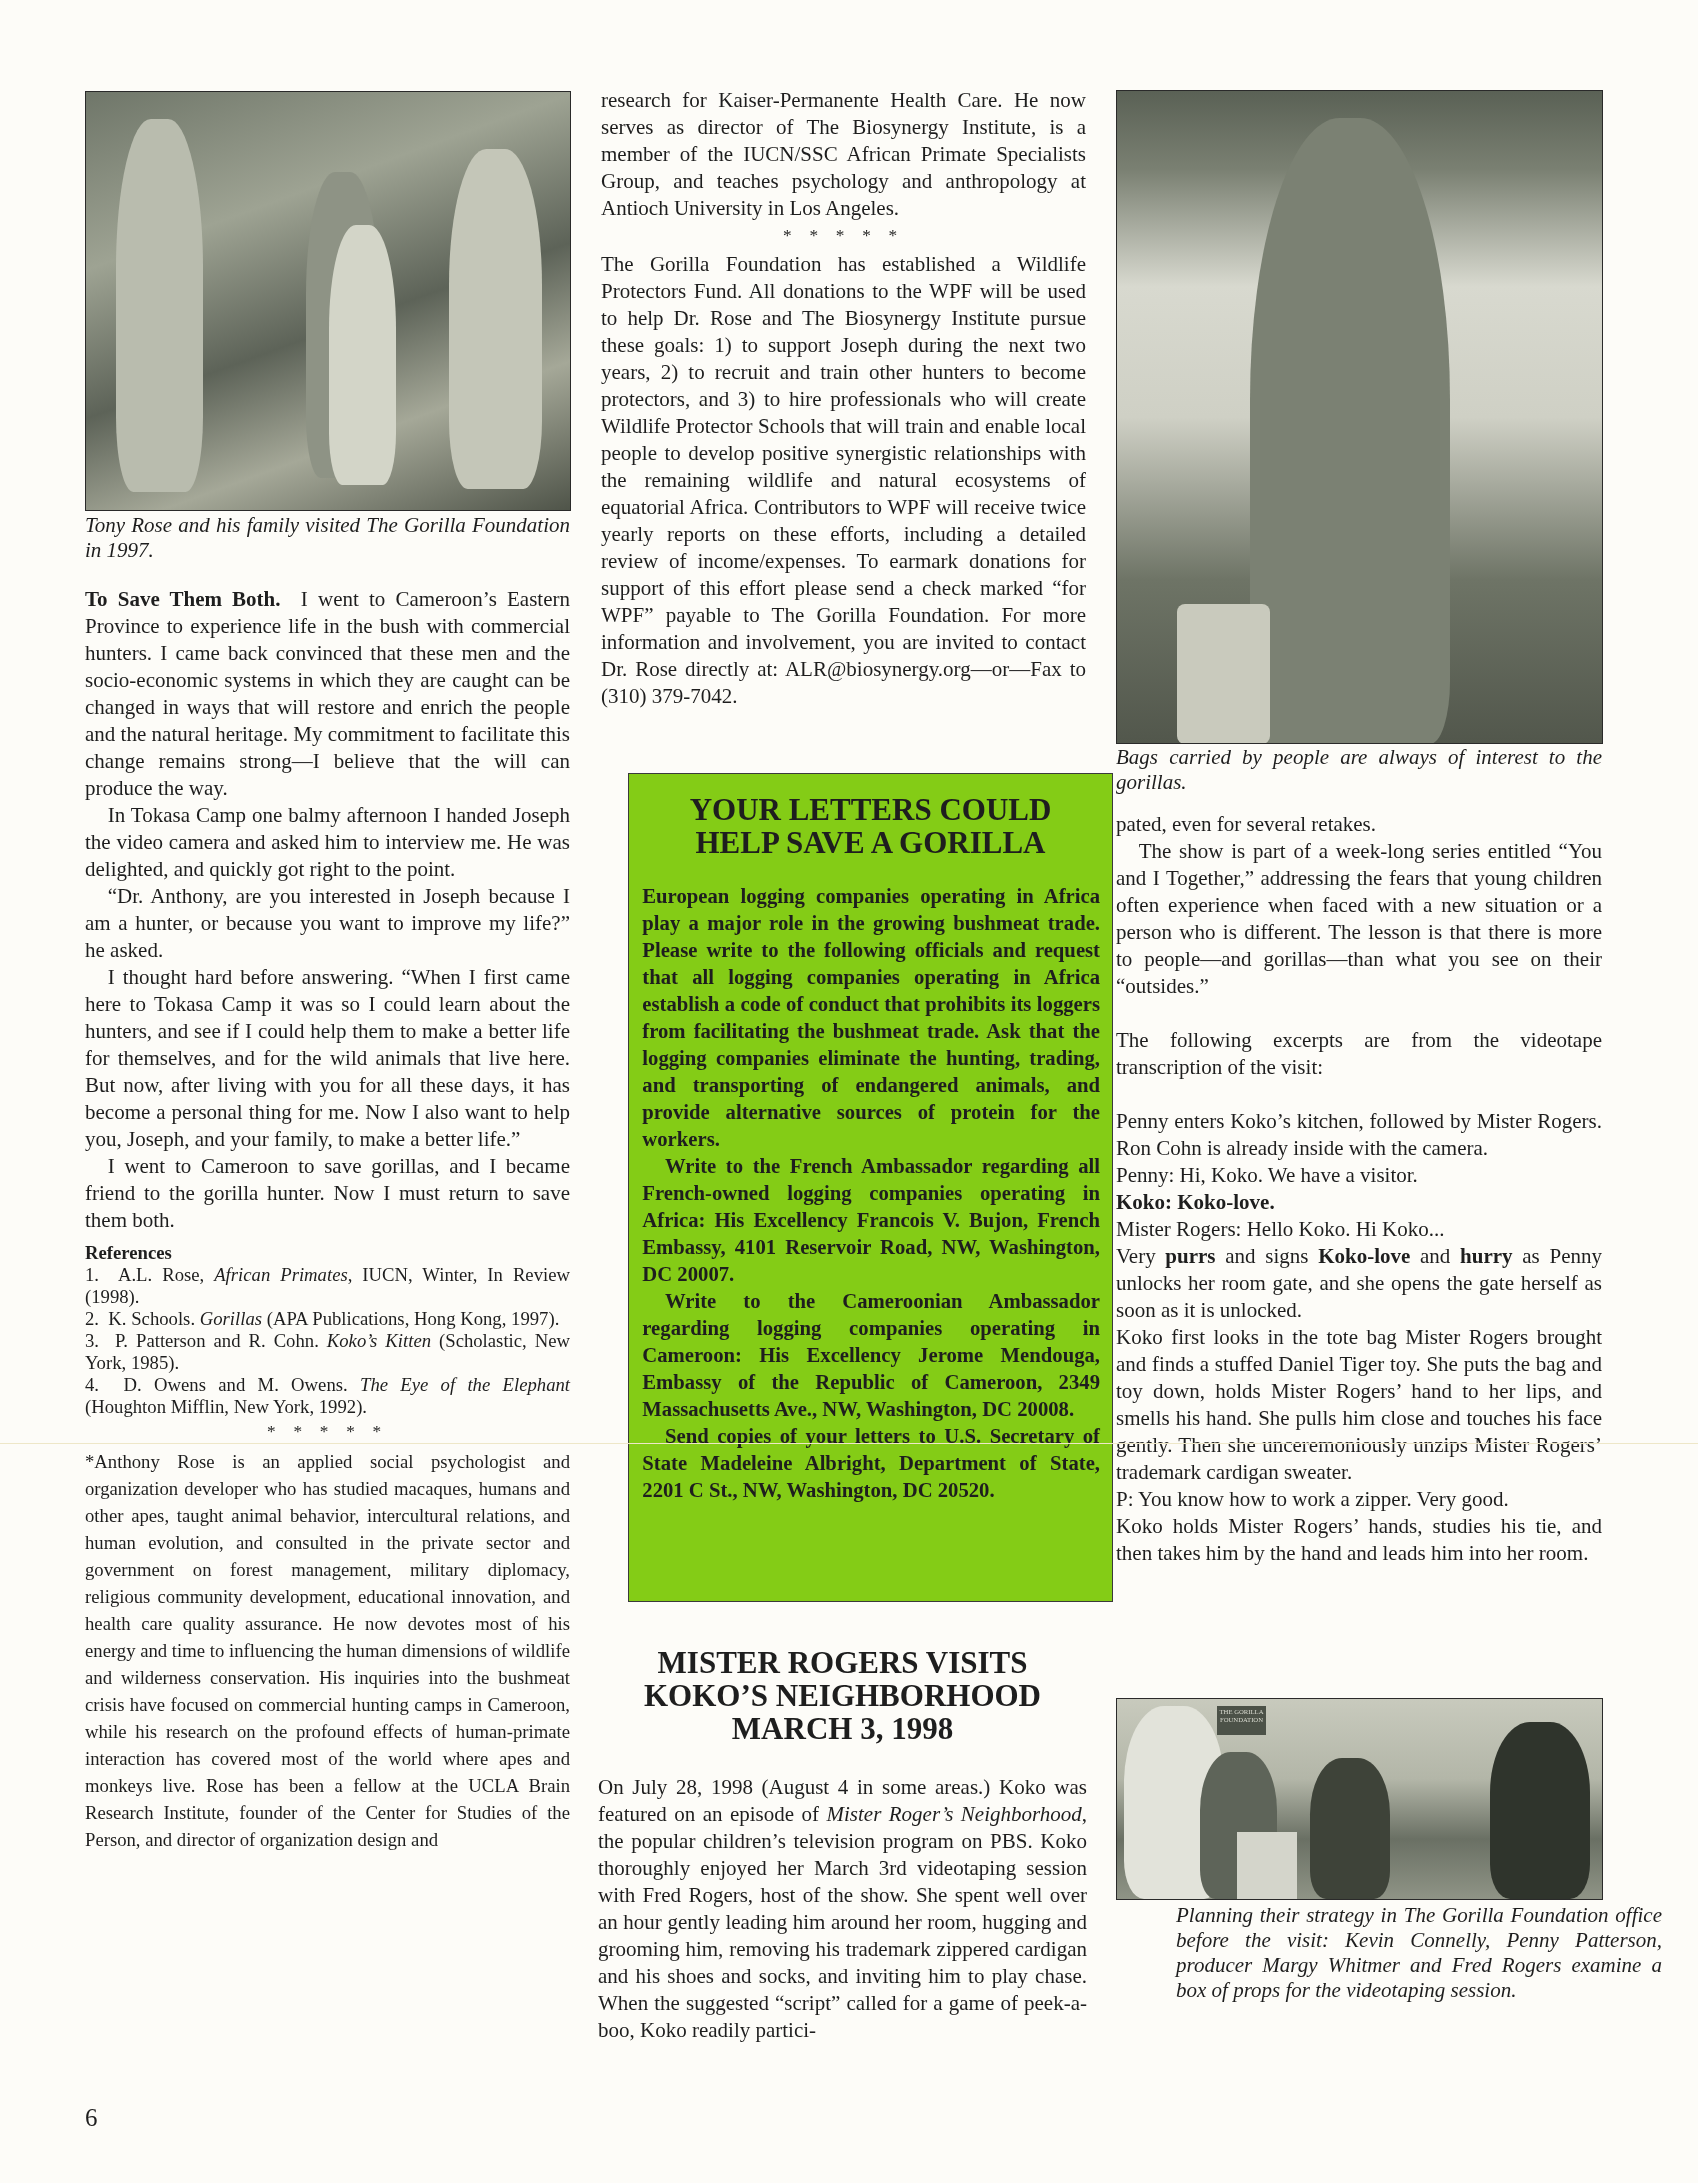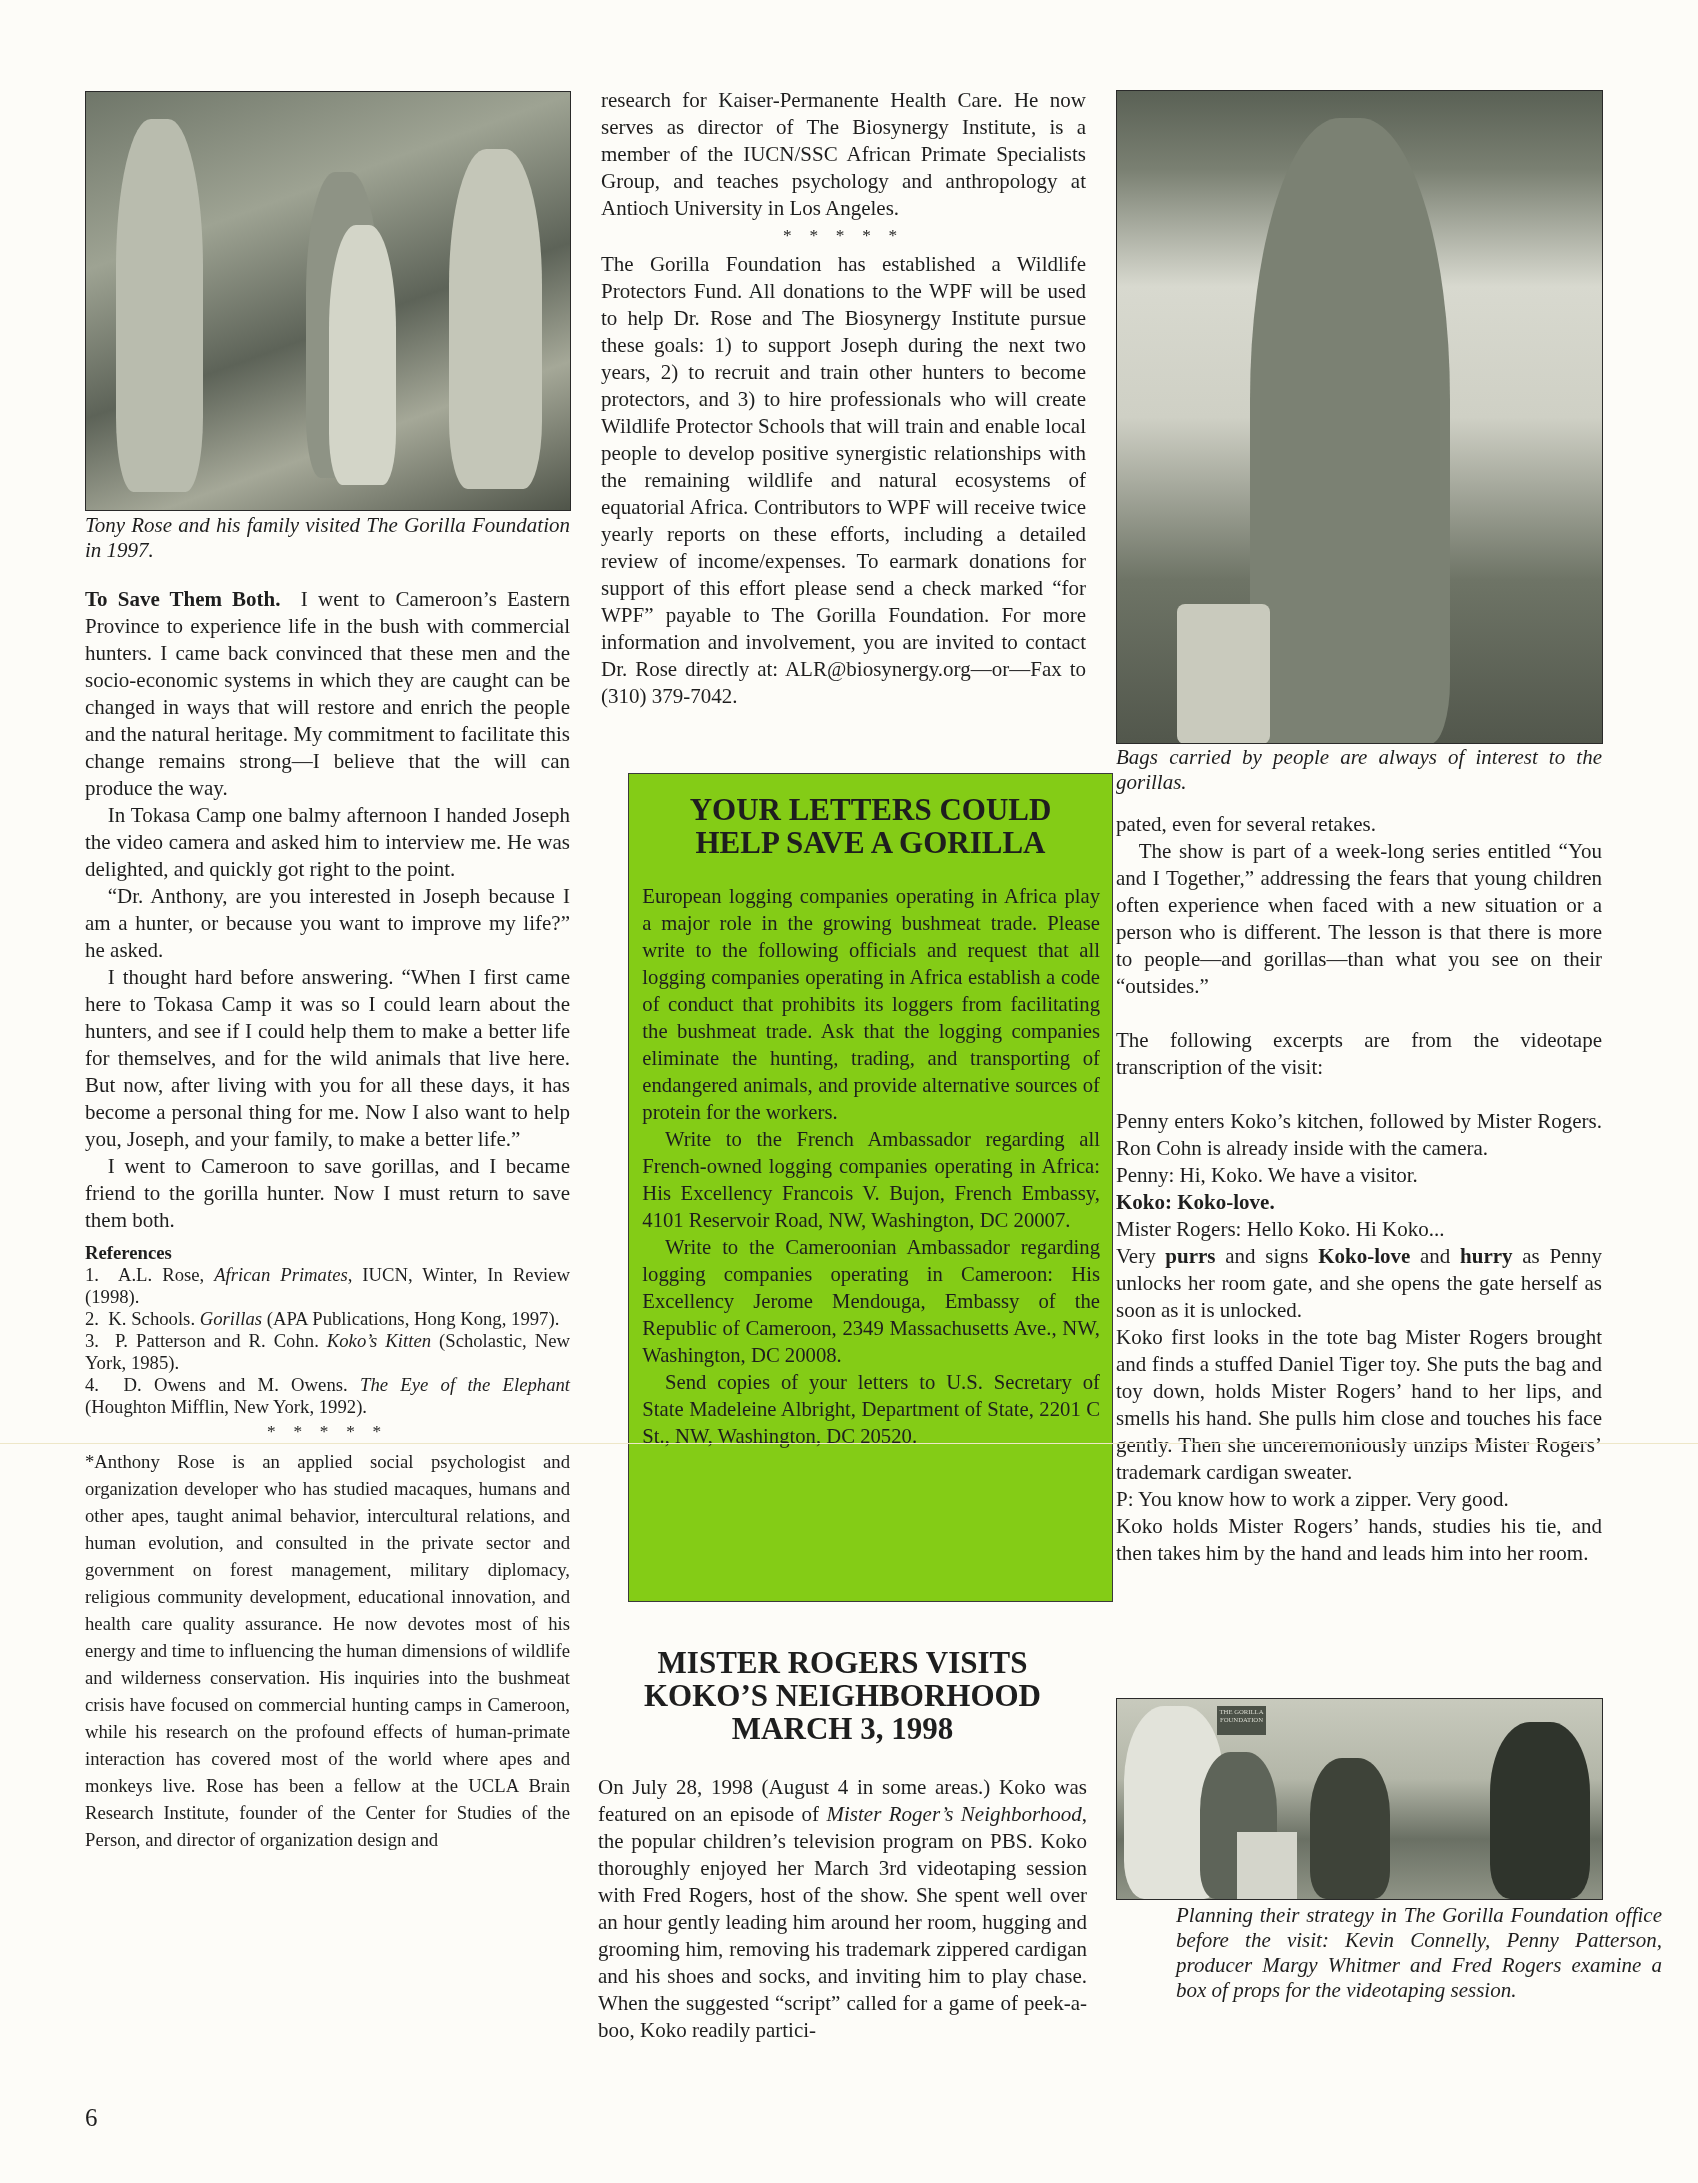--- a/index.html
+++ b/index.html
@@ -24,21 +24,21 @@
   .refs-title { font-weight:bold; font-size:18.7px; line-height:22.7px; margin:0; }
   .ref { font-size:18.7px; line-height:22px; margin:0; text-align:justify; }
   .bio { font-size:18.7px; line-height:27px; margin:0; text-align:justify; }
   .box {
     position:absolute; left:600px; top:773px; width:485px; height:829px;
     border:1.3px solid #3a3a3a; background:#84cc16; box-sizing:border-box;margin-left:28px;
   }
   .box h2 {
     margin:18.7px 0 0 0; text-align:center; font-weight:bold; font-size:31px; line-height:33px;
   }
-  .box .txt { font-size:20.7px; line-height:27px; }
+  .box .txt { font-size:20.7px; line-height:27px;font-weight:bold; }
   .article-title {
     text-align:center; font-weight:bold; font-size:31px; line-height:33px; margin:0;
   }
   .pagenum { position:absolute; left:85px; top:2104px; font-size:25px; }
   .fold { position:absolute; left:0; width:1698px; height:1.3px; background:#eee7c8; }
 </style>
 </head>
 <body>
 
 <div class="photo" style="left:85px; top:91px; width:484px; height:418px;">

